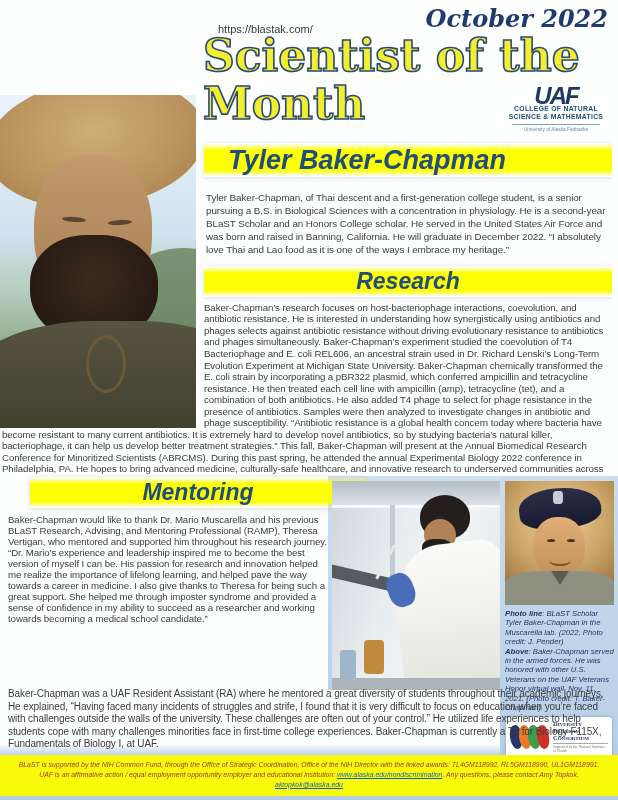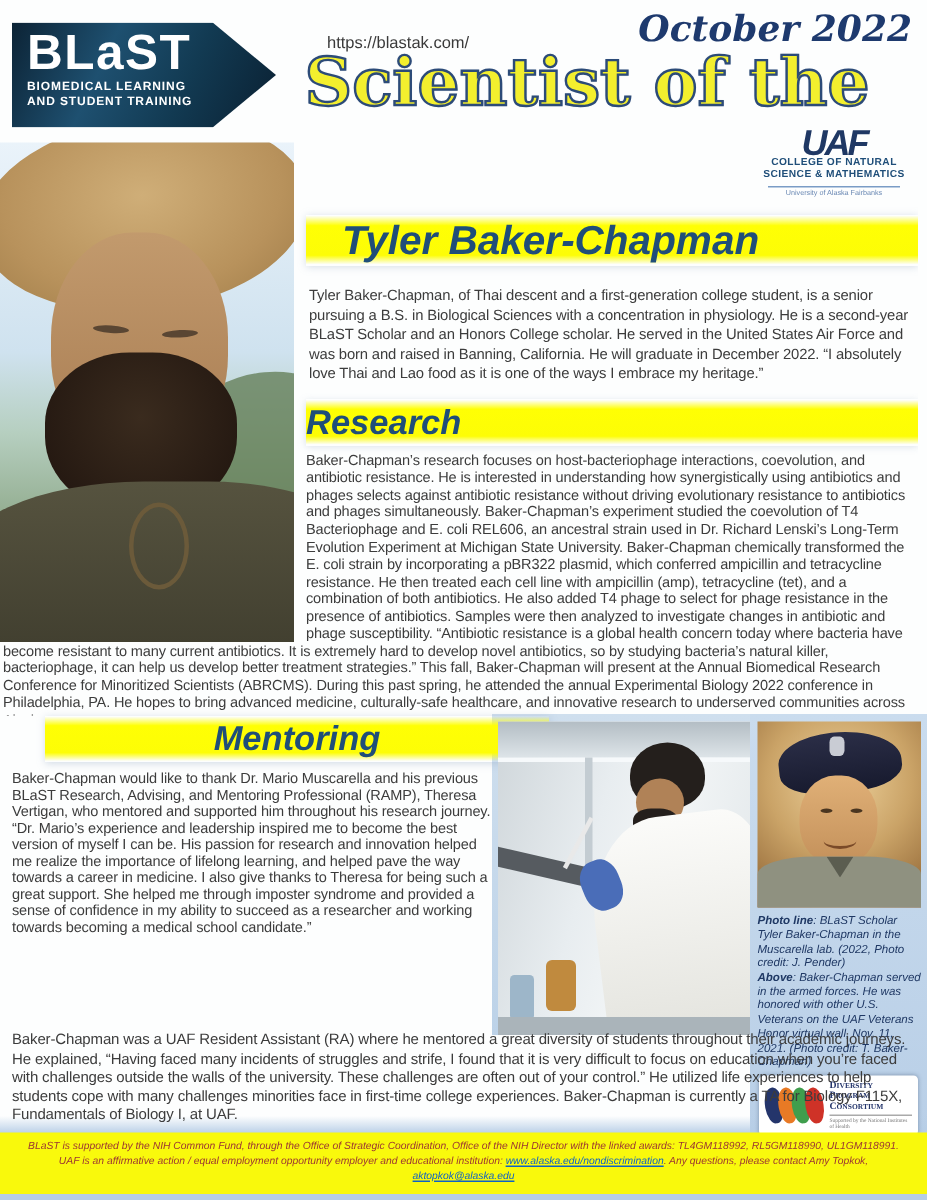--- a/index.html
+++ b/index.html
@@ -35,21 +35,21 @@
   .uaf-acronym{font-size:24px;font-weight:900;font-style:italic;letter-spacing:-2px;line-height:18px;}
   .uaf-college{font-size:6.8px;font-weight:bold;letter-spacing:.3px;line-height:8px;color:#1f4e79;}
   .uaf-rule{width:88px;height:1px;background:#7a9cc6;margin:3px auto 2px auto;}
   .uaf-univ{font-size:4.8px;color:#6b89b4;}
 
   
   .hl{background:linear-gradient(180deg,rgba(255,255,0,0) 2%,#ffff04 22%,#fdfd06 80%,rgba(255,255,0,0) 98%);
       box-shadow:0 1px 5px rgba(140,160,190,.35);
       color:#1f4e79;font-style:italic;font-weight:bold;}
   .h-profile{overflow:hidden;margin-top:48px;font-size:27px;line-height:34px;padding-left:24px;}
-  .h-research{overflow:hidden;margin-top:9px;font-size:23px;line-height:31px;text-align:left;}
+  .h-research{overflow:hidden;margin-top:9px;font-size:23px;line-height:31px;text-align:center;}
   .h-abs{position:absolute;font-size:23px;line-height:31px;text-align:center;}
   .h-mentoring{left:30px;top:477px;width:336px;}
   .h-teaching{left:34px;top:653px;width:272px;}
 
   
   .main-flow{position:absolute;left:0;top:95px;width:612px;height:382px;overflow:hidden;}
   .photo-spacer{float:left;width:204px;height:333px;}
   .body-text{color:#3c3c3c;letter-spacing:-.1px;}
   .p-intro{overflow:hidden;margin-top:15px;padding:0 4px 0 2px;font-size:9.9px;line-height:1.31;}
   .p-research{margin-top:5px;padding:0 4px 0 2px;font-size:9.7px;line-height:1.19;}
@@ -151,28 +151,24 @@
 </style>
 </head>
 <body>
 
 <div class="page">
 
   <div class="bg-right-photos"></div>
   <div class="bg-right-caption"></div>
   <div class="bg-bottom"></div>
 
-  <div class="blast-logo">
-    <div class="blast-word">BLaST</div>
-    <div class="blast-tag">BIOMEDICAL LEARNING</div>
-    <div class="blast-tag">AND STUDENT TRAINING</div>
-  </div>
   <a class="site-url" href="#">https://blastak.com/</a>
   <div class="issue-date">October 2022</div>
   <div class="main-title title1">Scientist of the</div>
+  <div class="main-title title2">Month</div>
   <div class="uaf-logo">
     <div class="uaf-acronym">UAF</div>
     <div class="uaf-college">COLLEGE OF NATURAL</div>
     <div class="uaf-college">SCIENCE &amp; MATHEMATICS</div>
     <div class="uaf-rule"></div>
     <div class="uaf-univ">University of Alaska Fairbanks</div>
   </div>
 
   <div class="photo photo-portrait">
     <div class="mountain"></div>

